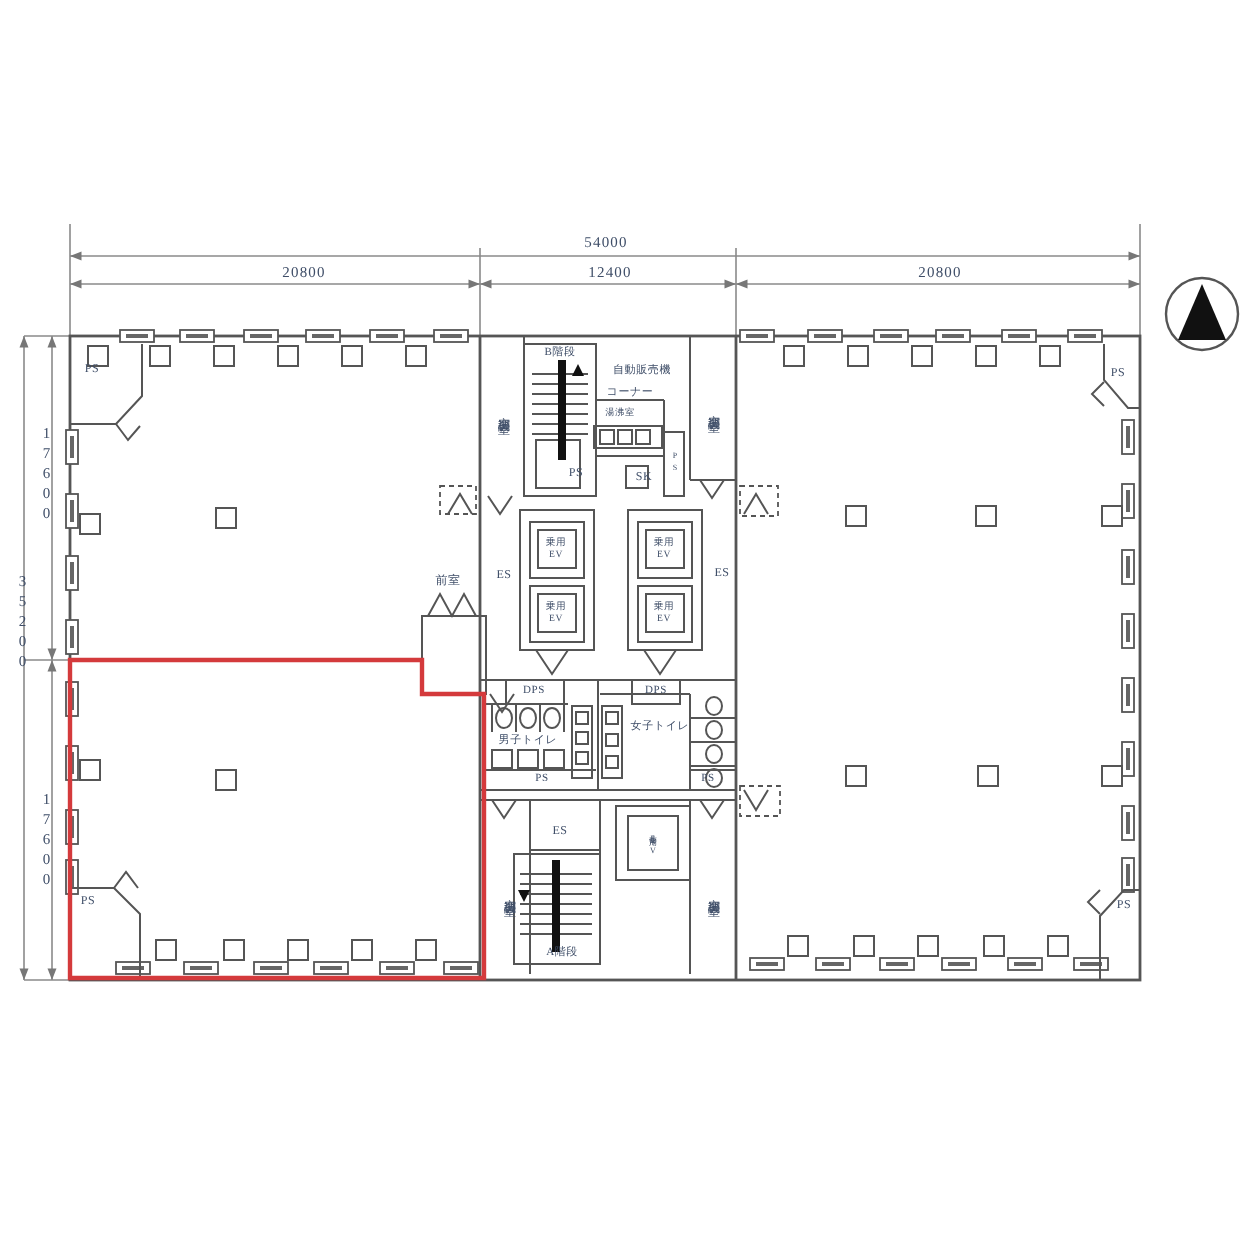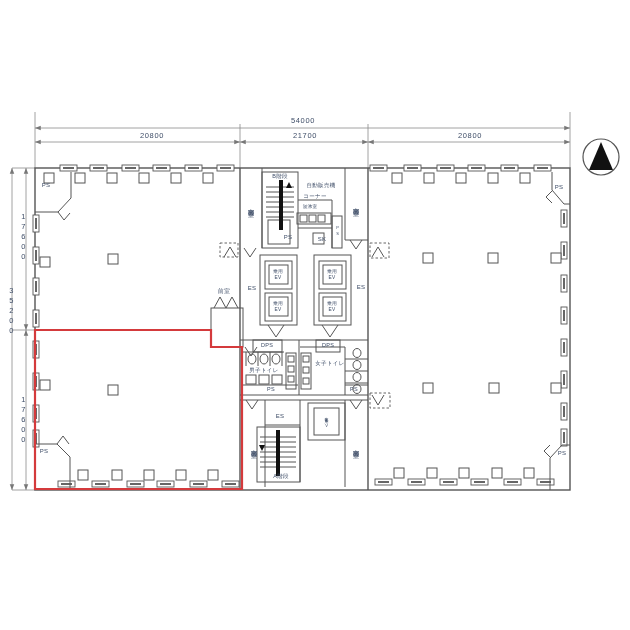--- a/index.html
+++ b/index.html
@@ -1,17 +1,17 @@
 <!DOCTYPE html>
 <html><head>
 <meta charset="utf-8">
 <style>
   html,body{margin:0;padding:0;background:#fff;}
   #page{position:relative;width:630px;height:630px;background:#fff;overflow:hidden;
-        font-family:Liberation Sans, sans-serif;}
+        font-family:Liberation Serif, serif;}
   svg{position:absolute;left:0;top:0;}
   .lbl{position:absolute;transform:translate(-50%,-50%);font-size:6px;color:#3f4e68;
        white-space:nowrap;z-index:2;letter-spacing:.3px;line-height:1;}
   .f7{font-size:7.5px;letter-spacing:.6px;}
   .f5{font-size:5.5px;}
   .f45{font-size:4.6px;}
   .f4{font-size:4px;}
   .v{writing-mode:vertical-rl;text-orientation:upright;white-space:normal;letter-spacing:1px;}
   .ev{line-height:1.2;text-align:center;font-size:4.8px;}
   .ev div{margin:0;}
@@ -270,21 +270,21 @@
   <path d="M35,330 H211 V347 H242 V489 H35 Z" fill="none" stroke="#d43a3c" stroke-width="2.2"></path>
 
   <g>
     <circle cx="601" cy="157" r="18" fill="none" stroke="#555" stroke-width="1.2"></circle>
     <polygon points="601,142 589,170 613,170" fill="#111"></polygon>
   </g>
 </svg>
 
 <div class="lbl f7" style="left:303px;top:121px;">54000</div>
 <div class="lbl f7" style="left:152px;top:136px;">20800</div>
-<div class="lbl f7" style="left:305px;top:136px;">21700</div>
+<div class="lbl f7" style="left:305px;top:136px;">12400</div>
 <div class="lbl f7" style="left:470px;top:136px;">20800</div>
 <div class="lbl f7 v" style="left:11px;top:311px;">35200</div>
 <div class="lbl f7 v" style="left:23px;top:237px;">17600</div>
 <div class="lbl f7 v" style="left:23px;top:420px;">17600</div>
 
 <div class="lbl" style="left:46px;top:185px;">PS</div>
 <div class="lbl" style="left:44px;top:451px;">PS</div>
 <div class="lbl" style="left:559px;top:187px;">PS</div>
 <div class="lbl" style="left:562px;top:453px;">PS</div>
 <div class="lbl v" style="left:251px;top:205px;">空調機室</div>

